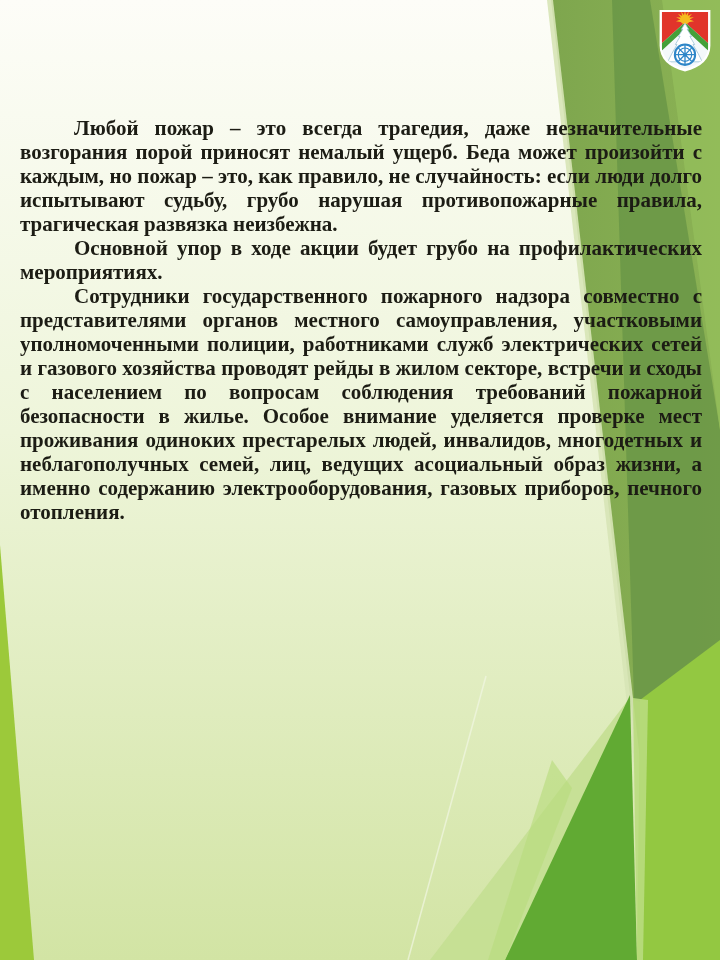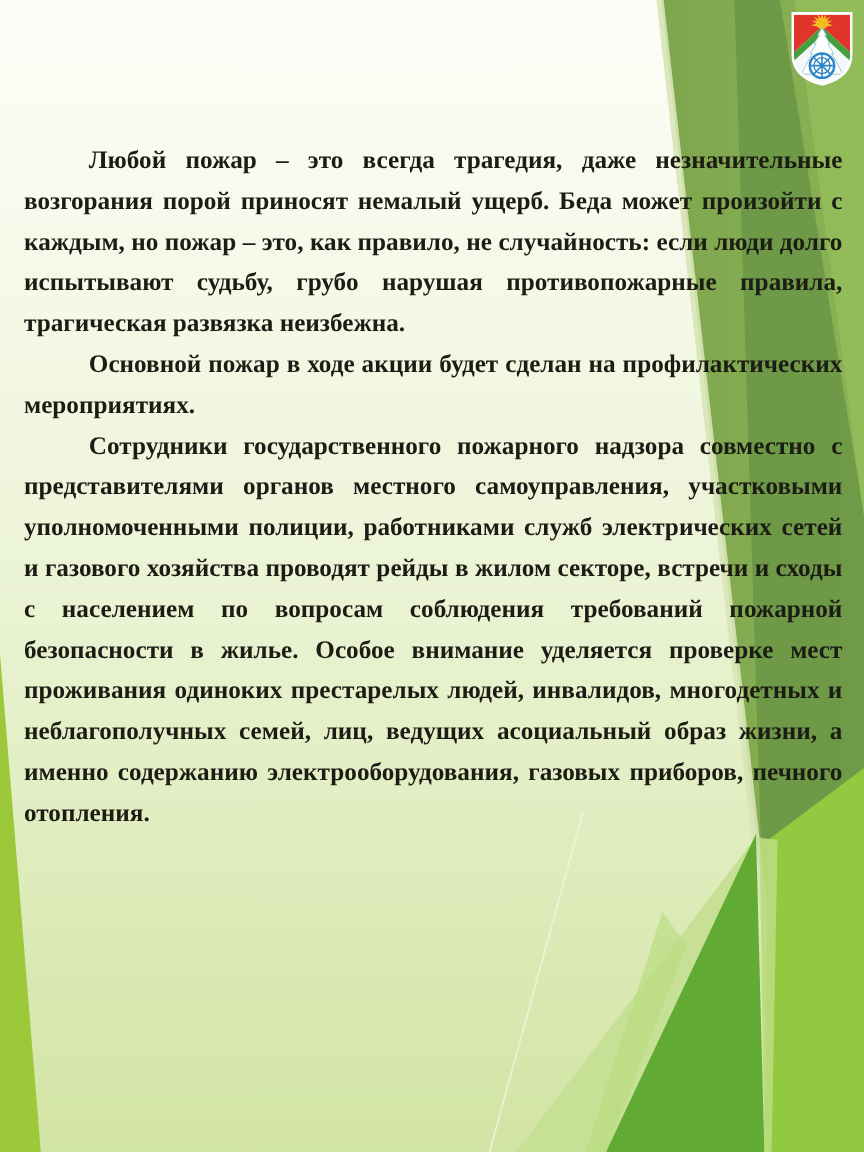--- a/index.html
+++ b/index.html
@@ -26,21 +26,21 @@
   .emblem svg { display: block; width: 100%; height: 100%; }
   .body-text {
     position: absolute;
     left: 20px;
     top: 116px;
     width: 682px;
   }
   .body-text p {
     margin: 0;
     font-size: 21px;
-    line-height: 34px;
+    line-height: 24px;
     font-weight: 700;
     color: #1c1c14;
     text-align: justify;
     text-indent: 54px;
   }
 </style>
 </head>
 <body>
 
 <div class="slide">
@@ -110,17 +110,17 @@
             <line x1="33.7" y1="38.3" x2="20.3" y2="51.7"></line>
           </g>
           <circle cx="27" cy="45" r="2" fill="#2e86c8"></circle>
         </g>
       </g>
     </svg>
   </div>
 
   <div class="body-text">
     <p>Любой пожар – это всегда трагедия, даже незначительные возгорания порой приносят немалый ущерб. Беда может произойти с каждым, но пожар – это, как правило, не случайность: если люди долго испытывают судьбу, грубо нарушая противопожарные правила,  трагическая развязка неизбежна.</p>
-    <p>Основной пожар в ходе акции будет сделан на профилактических мероприятиях.</p>
+    <p>Основной упор в ходе акции будет грубо на профилактических мероприятиях.</p>
     <p>Сотрудники государственного пожарного надзора совместно с представителями органов местного самоуправления, участковыми уполномоченными полиции, работниками служб  электрических сетей и газового хозяйства проводят рейды в жилом секторе, встречи и сходы с населением по вопросам соблюдения требований пожарной безопасности в жилье. Особое внимание уделяется проверке мест проживания одиноких престарелых людей, инвалидов, многодетных и неблагополучных семей, лиц, ведущих асоциальный образ жизни, а именно содержанию электрооборудования, газовых приборов, печного отопления.</p>
   </div>
 
 </div>
 
 </body></html>

